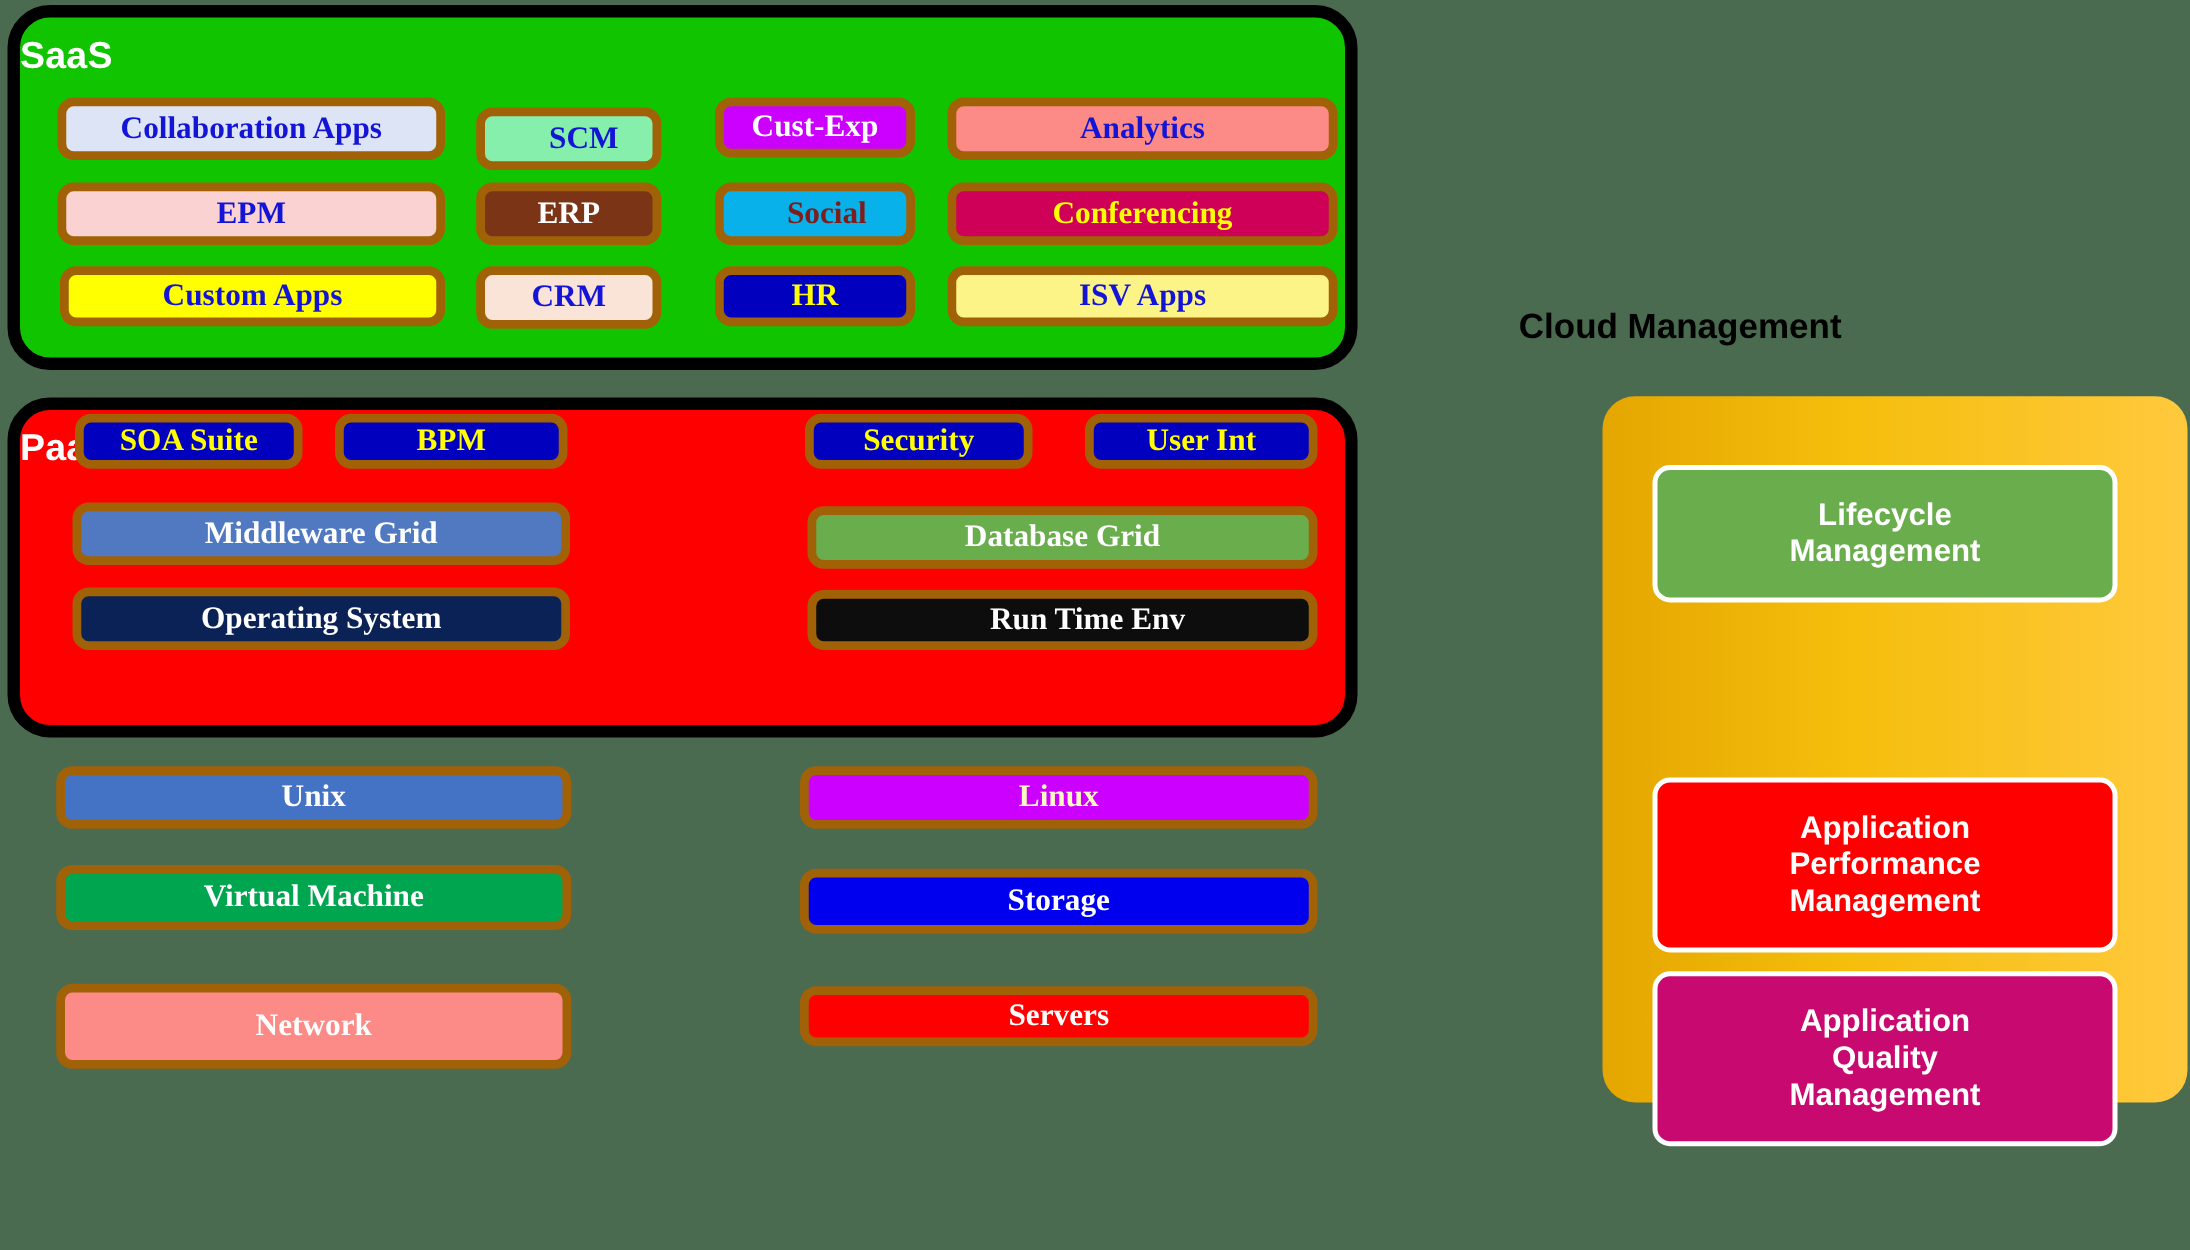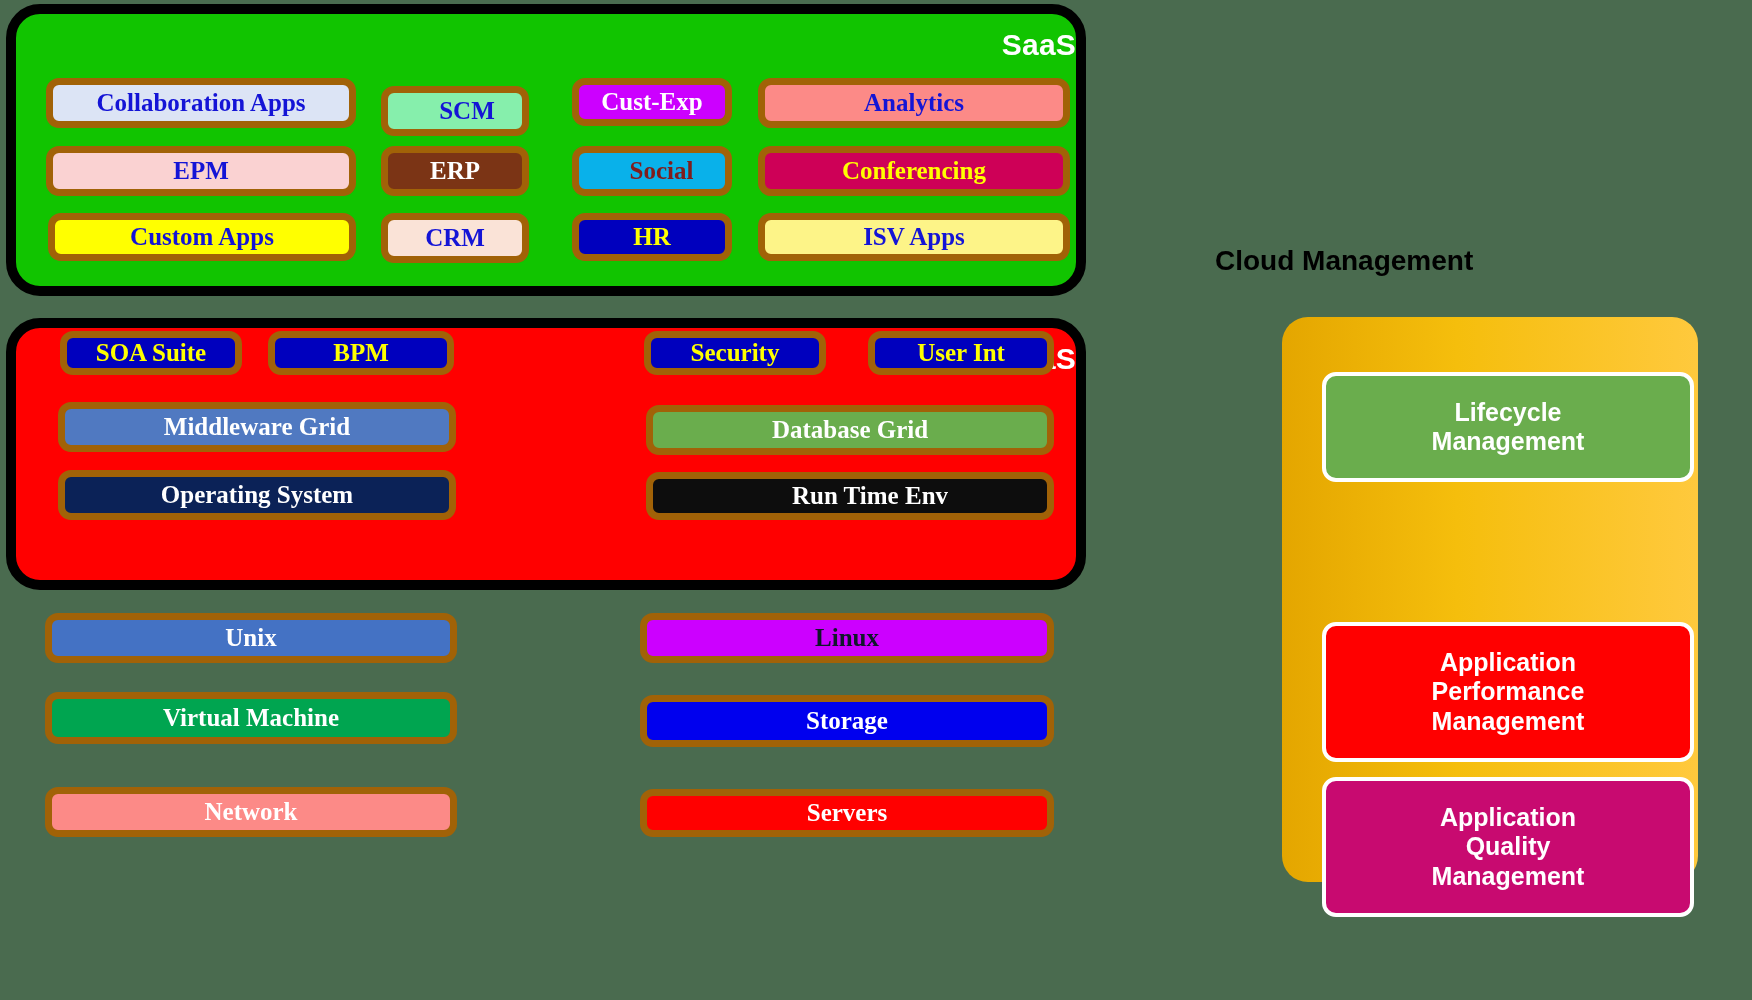--- a/index.html
+++ b/index.html
@@ -15,21 +15,21 @@
   
   .layer{
     position:absolute;
     border:10px solid #000;
     border-radius:34px;
     box-sizing:border-box;
   }
   .layer-title{
     position:absolute;
     left:0;right:0;
-    text-align:right;
+    text-align:left;
     font-weight:bold;
     font-size:30px;
     color:#ffffff;
     letter-spacing:.2px;
   }
 
   #saas{left:6px;  top:4px;   width:1080px; height:292px; background:#11C400;}
   #paas{left:6px;  top:318px; width:1080px; height:272px; background:#FF0000;}
   #iaas{left:6px;  top:606px; width:1080px; height:386px; background:#000000;}
 
@@ -56,21 +56,21 @@
 
   
   #cm-title{
     position:absolute;
     left:1215px; top:245px; width:560px;
     font-weight:bold;font-size:28px;color:#000000;
     text-align:left;
   }
   #cmpanel{
     position:absolute;
-    left:1282px; top:317px; width:416px; height:565px;
+    left:1282px; top:317px; width:468px; height:565px;
     border-radius:26px;
     background:linear-gradient(90deg,#E4A600 0%,#F5BE0C 42%,#FFC93D 100%);
     box-sizing:border-box;
   }
   .cmbox{
     position:absolute;
     box-sizing:border-box;
     border:4px solid #ffffff;
     border-radius:14px;
     display:flex;align-items:center;justify-content:center;
@@ -110,24 +110,24 @@
       <div class="box" style="left: 644px; top: 331px; width: 182px; height: 44px; background: rgb(0, 0, 190); color: rgb(255, 255, 0); font-size: 25px;"><span>Security</span></div>
       <div class="box" style="left: 868px; top: 331px; width: 186px; height: 44px; background: rgb(0, 0, 190); color: rgb(255, 255, 0); font-size: 25px;"><span>User Int</span></div>
       <div class="box" style="left: 58px; top: 402px; width: 398px; height: 50px; background: rgb(80, 121, 193); color: rgb(255, 255, 255); font-size: 25px;"><span>Middleware Grid</span></div>
       <div class="box" style="left: 646px; top: 405px; width: 408px; height: 50px; background: rgb(106, 173, 77); color: rgb(255, 255, 255); font-size: 25px;"><span>Database Grid</span></div>
       <div class="box" style="left: 58px; top: 470px; width: 398px; height: 50px; background: rgb(11, 34, 87); color: rgb(255, 255, 255); font-size: 25px;"><span>Operating System</span></div>
       <div class="box" style="left: 646px; top: 472px; width: 408px; height: 48px; background: rgb(13, 13, 13); color: rgb(255, 255, 255); font-size: 25px; padding-left: 40px;"><span>Run Time Env</span></div>
     </div>
 
   <div id="iaas-boxes">
       <div class="box" style="left: 45px; top: 613px; width: 412px; height: 50px; background: rgb(68, 114, 196); color: rgb(255, 255, 255); font-size: 25px;"><span>Unix</span></div>
-      <div class="box" style="left: 640px; top: 613px; width: 414px; height: 50px; background: rgb(204, 0, 255); color: #0f172a; font-size: 25px;"><span>Linux</span></div>
+      <div class="box" style="left: 640px; top: 613px; width: 414px; height: 50px; background: rgb(204, 0, 255); color: #fef9c3; font-size: 25px;"><span>Linux</span></div>
       <div class="box" style="left: 45px; top: 692px; width: 412px; height: 52px; color: rgb(255, 255, 255); font-size: 25px; background: rgb(0, 165, 80);"><span>Virtual Machine</span></div>
       <div class="box" style="left: 640px; top: 695px; width: 414px; height: 52px; background: rgb(0, 0, 238); color: rgb(255, 255, 255); font-size: 25px;"><span>Storage</span></div>
-      <div class="box" style="left: 45px; top: 787px; width: 412px; height: 50px; background: rgb(252, 138, 135); color: rgb(255, 255, 255); font-size: 25px;"><span>Network</span></div>
+      <div class="box" style="left: 45px; top: 787px; width: 412px; height: 68px; background: rgb(252, 138, 135); color: rgb(255, 255, 255); font-size: 25px;"><span>Network</span></div>
       <div class="box" style="left: 640px; top: 789px; width: 414px; height: 48px; background: rgb(255, 0, 0); color: rgb(255, 255, 255); font-size: 25px;"><span>Servers</span></div>
     </div>
 
   <div id="cm-title">Cloud Management</div>
   <div id="cmpanel">
       <div class="cmbox" style="left: 40px; top: 55px; width: 372px; height: 110px; background: rgb(106, 173, 77);"><span>Lifecycle
 Management</span></div>
       <div class="cmbox" style="left: 40px; top: 305px; width: 372px; height: 140px; background: rgb(255, 0, 0);"><span>Application
 Performance
 Management</span></div>

